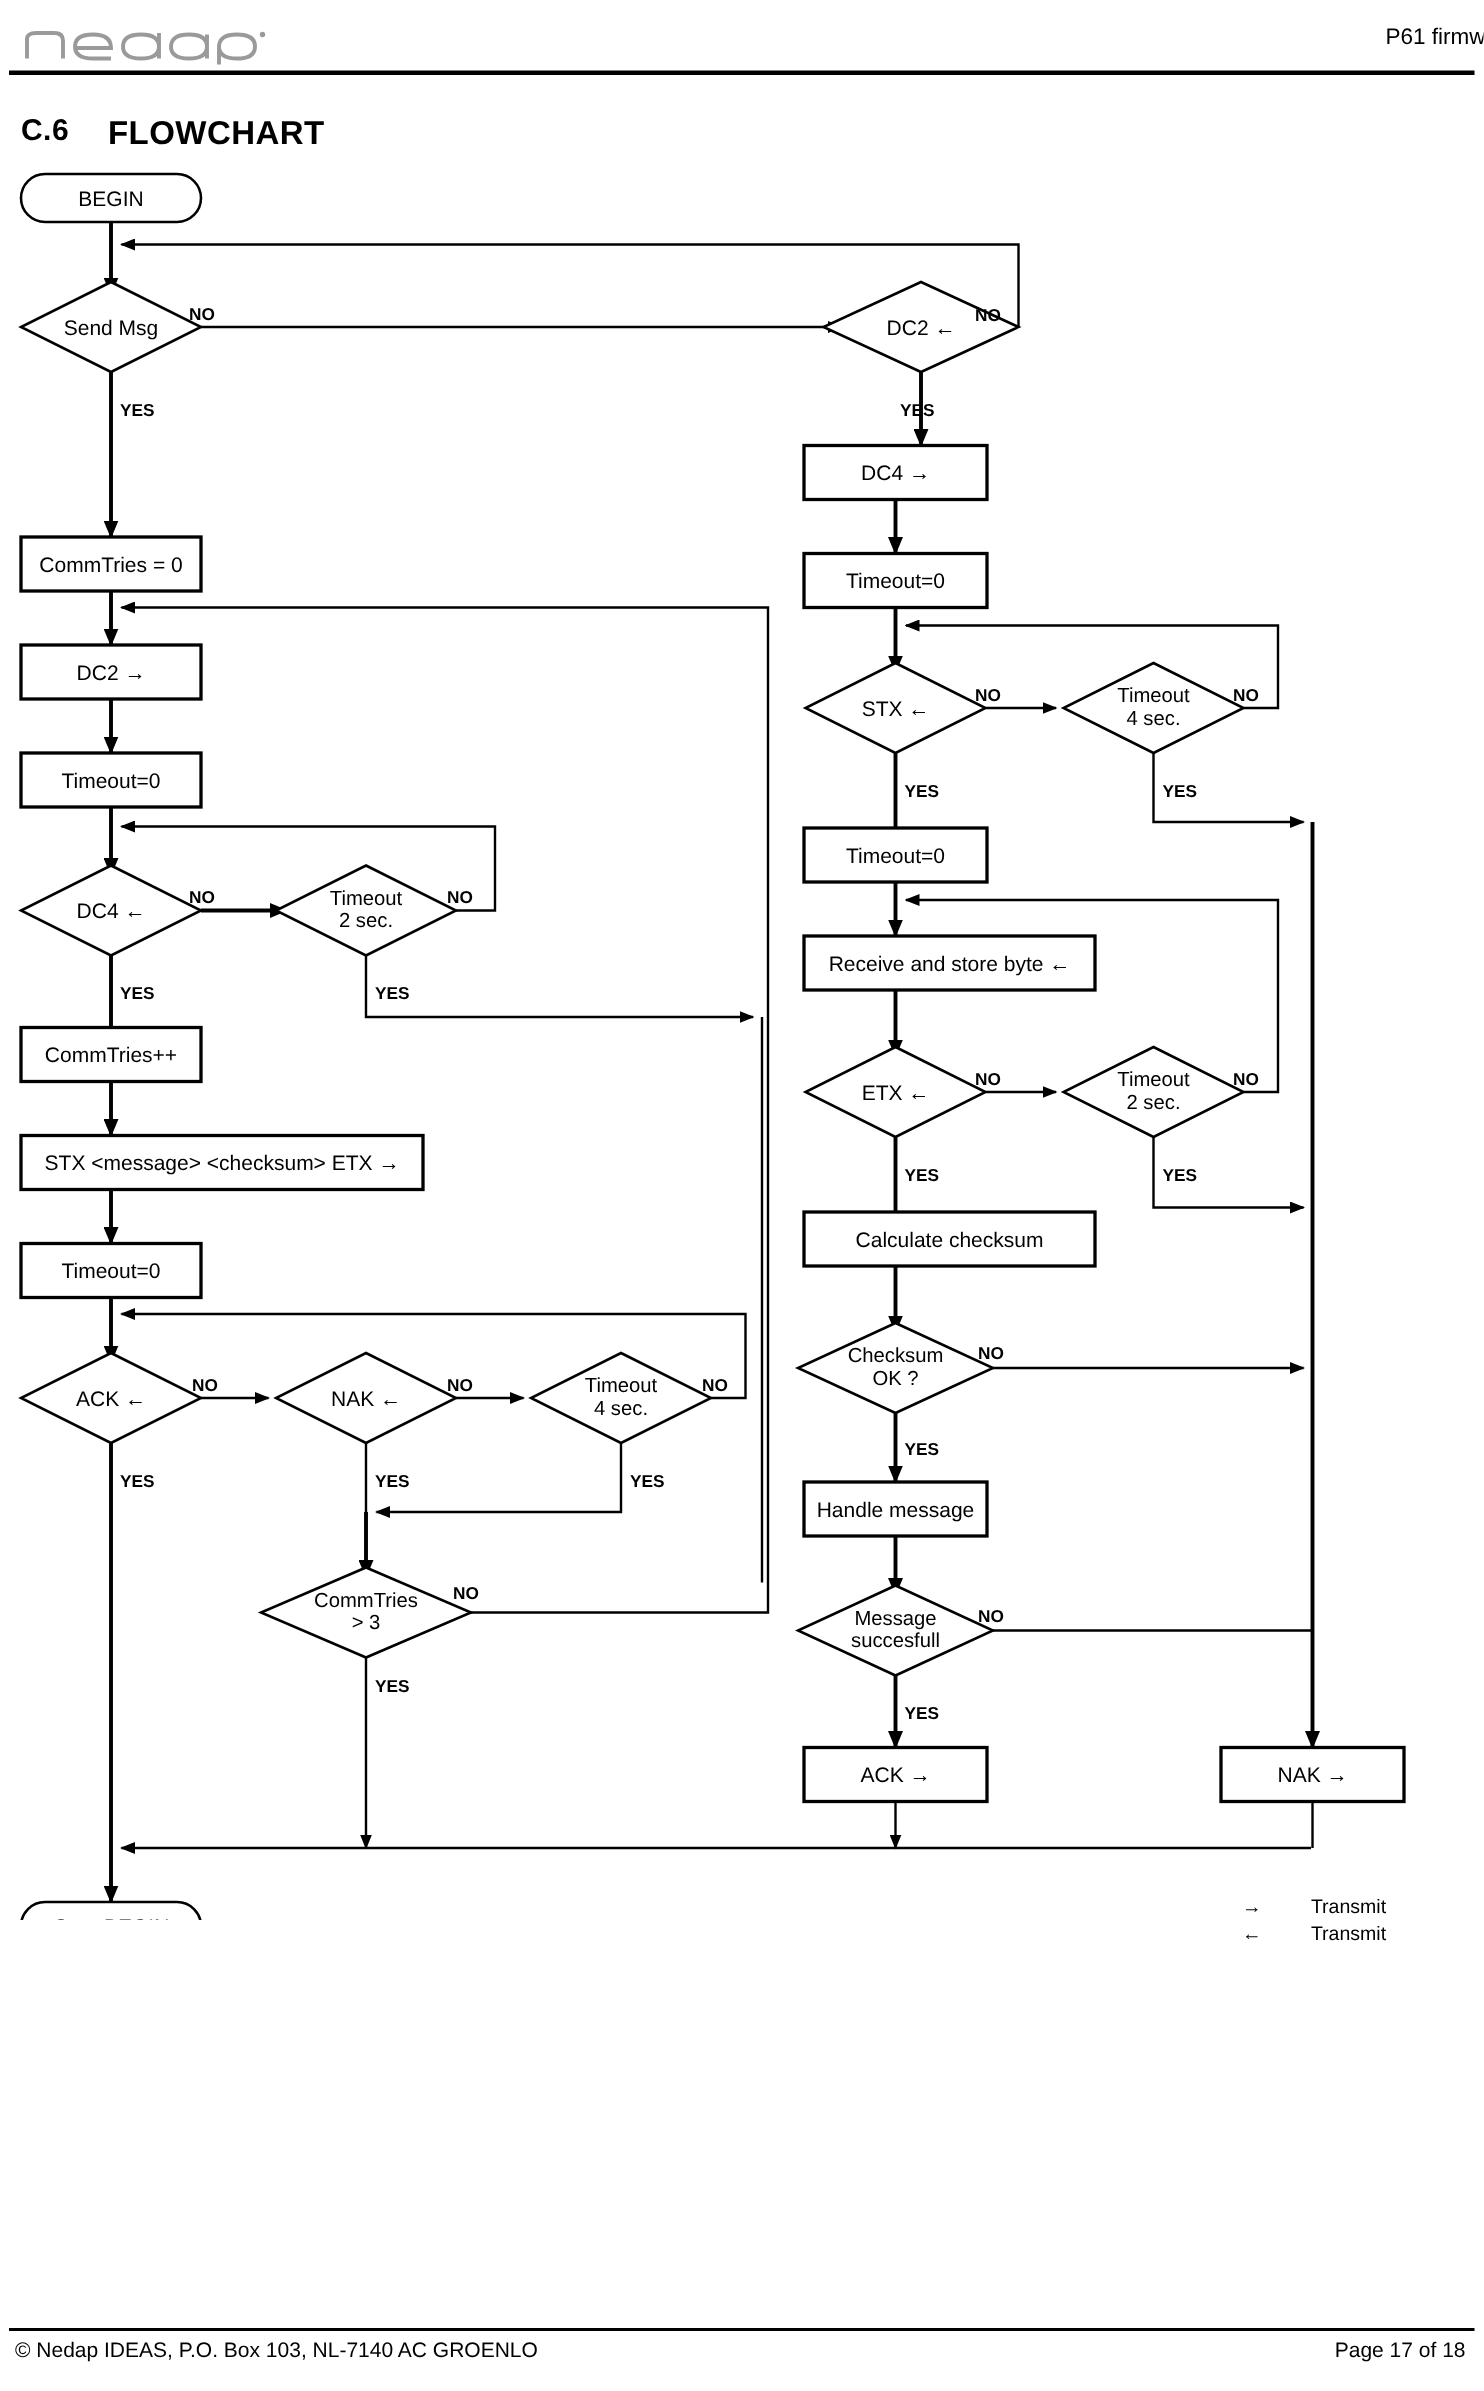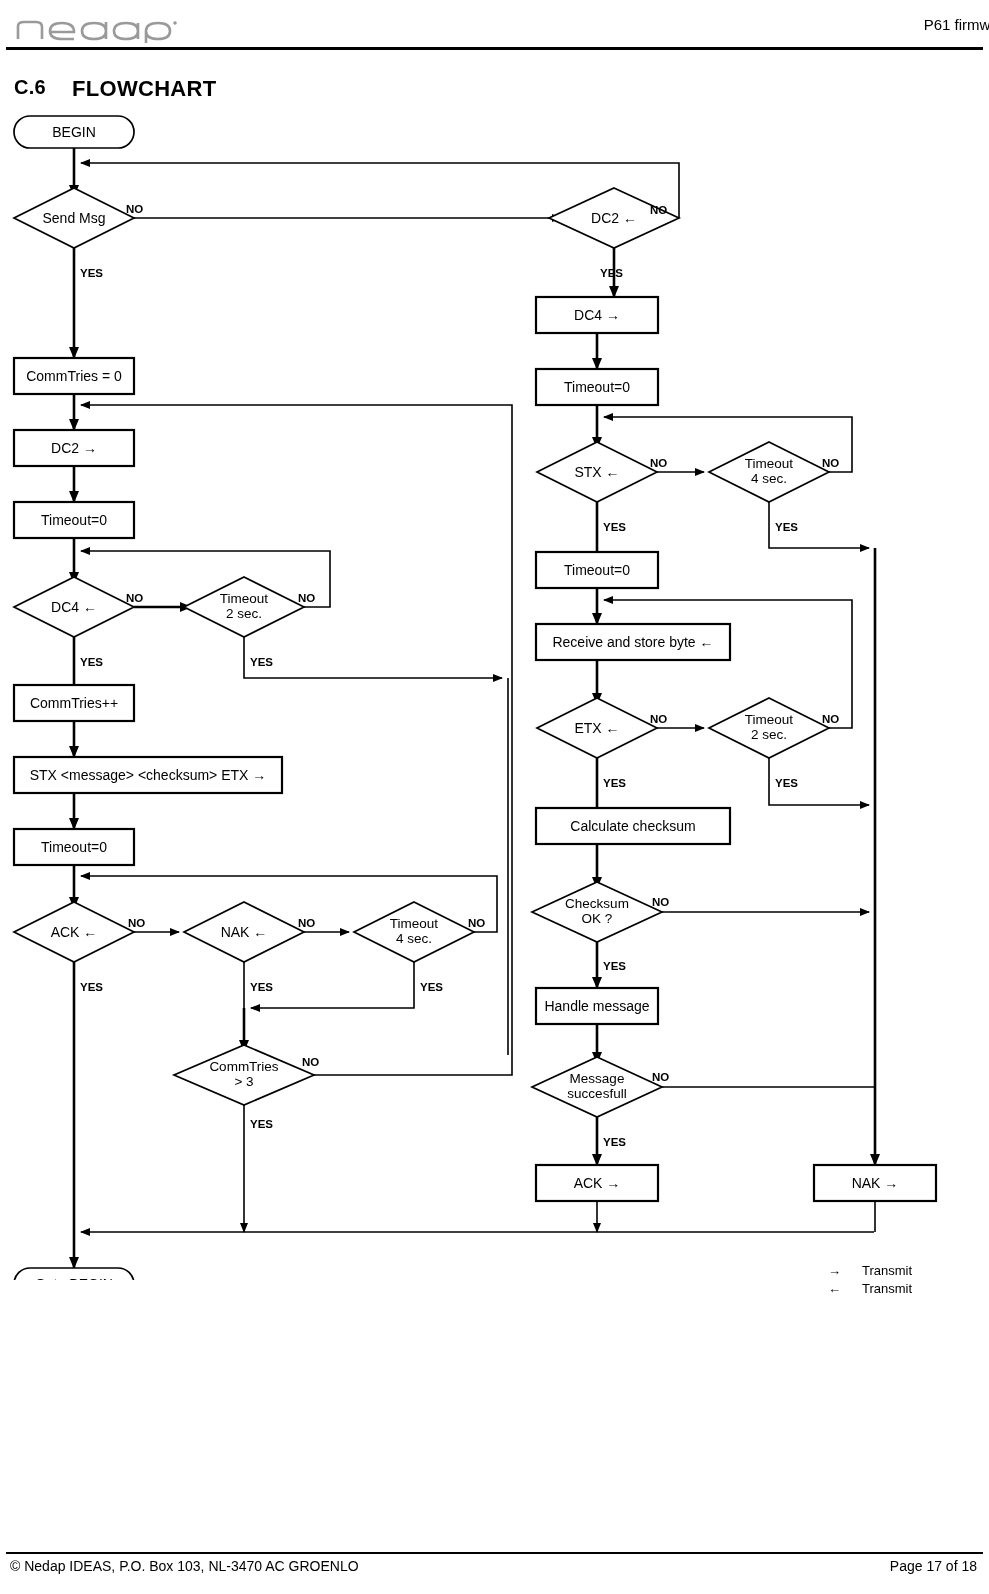--- a/index.html
+++ b/index.html
@@ -16,21 +16,21 @@
   .sec-no{position:absolute;left:14px;top:76px;font-size:20px;font-weight:bold;letter-spacing:.3px;}
   .sec-tt{position:absolute;left:72px;top:76px;font-size:22px;font-weight:bold;letter-spacing:.3px;}
 
   
   #fc{position:absolute;left:0;top:100px;}
 
   
   .legend{position:absolute;left:828px;top:1262px;font-size:13px;line-height:18px;}
   .legend .row{display:block;white-space:nowrap;}
   .legend .ar{display:inline-block;width:34px;}
-  .legend .lb{display:inline-block;width:74px;text-align:left;}
+  .legend .lb{display:inline-block;width:74px;text-align:center;}
 
   
   .ftr-rule{position:absolute;left:6px;top:1552px;width:977px;height:2px;background:#000;}
   .ftr-left{position:absolute;left:10px;top:1558px;font-size:14px;}
   .ftr-right{position:absolute;right:12px;top:1558px;font-size:14px;}
 
   svg text{font-family:"Liberation Sans",sans-serif;fill:#000;}
   .t{font-size:14px;}
   .t2{font-size:13.5px;}
   .yn{font-size:11.5px;font-weight:bold;}
@@ -325,16 +325,16 @@
   <div class="legend">
     <span class="row">
       <span class="ar">→</span><span class="lb">Transmit</span>
     </span>
     <span class="row">
       <span class="ar">←</span><span class="lb">Transmit</span>
     </span>
   </div>
 
   <div class="ftr-rule"></div>
-  <div class="ftr-left">© Nedap IDEAS, P.O. Box 103, NL-3470 AC GROENLO</div>
+  <div class="ftr-left">© Nedap IDEAS, P.O. Box 103, NL-7140 AC GROENLO</div>
   <div class="ftr-right">Page 17 of 18</div>
 
 </div>
 
 </body></html>

